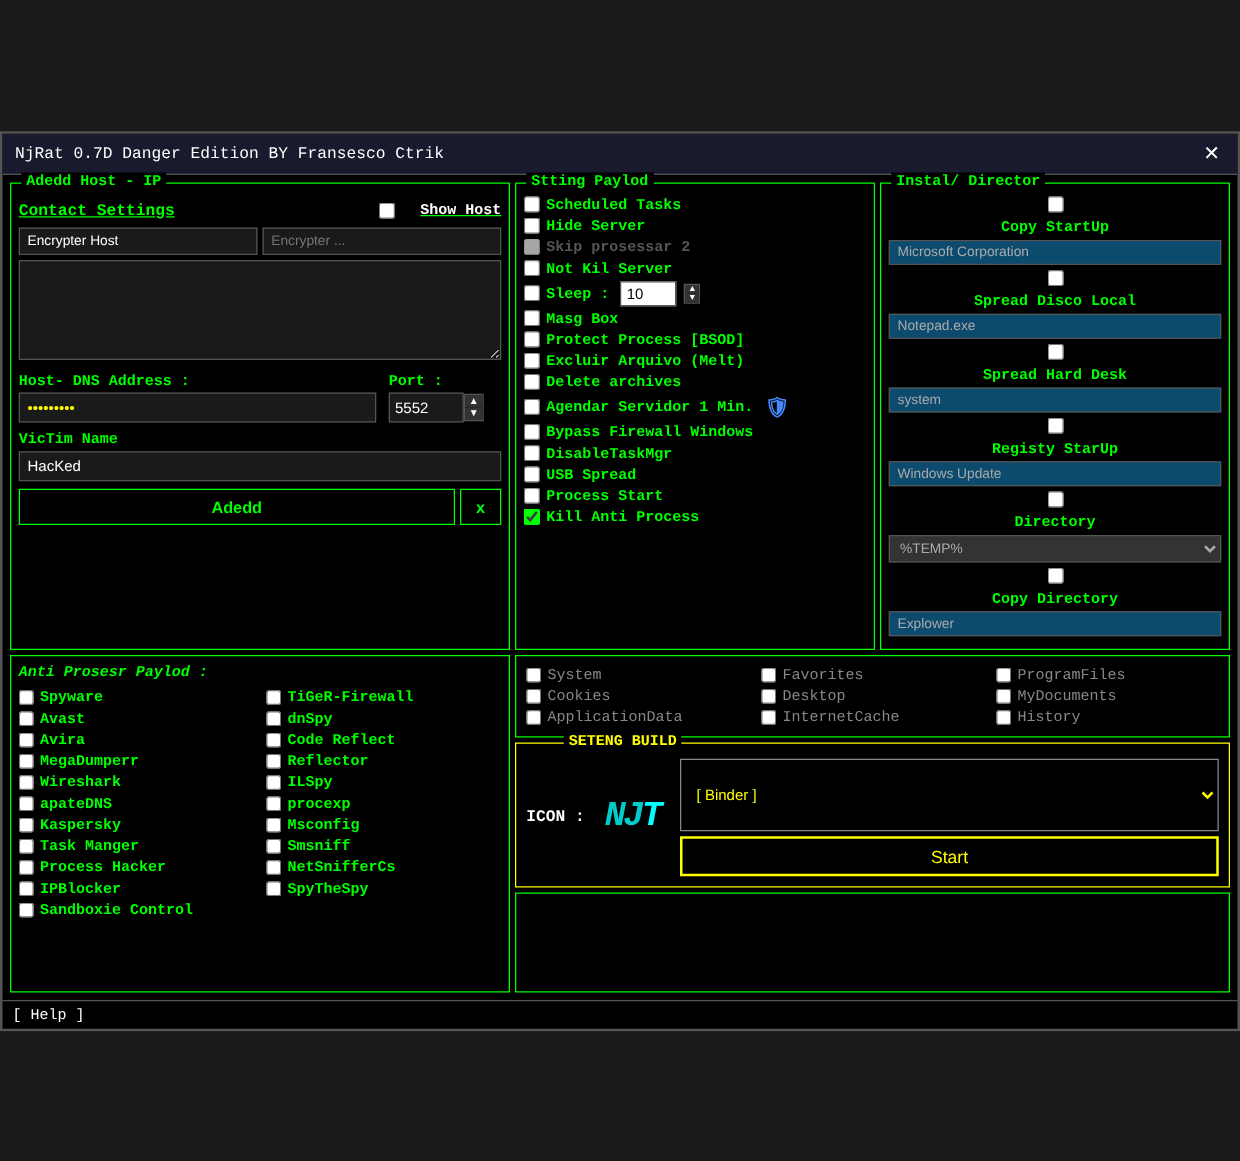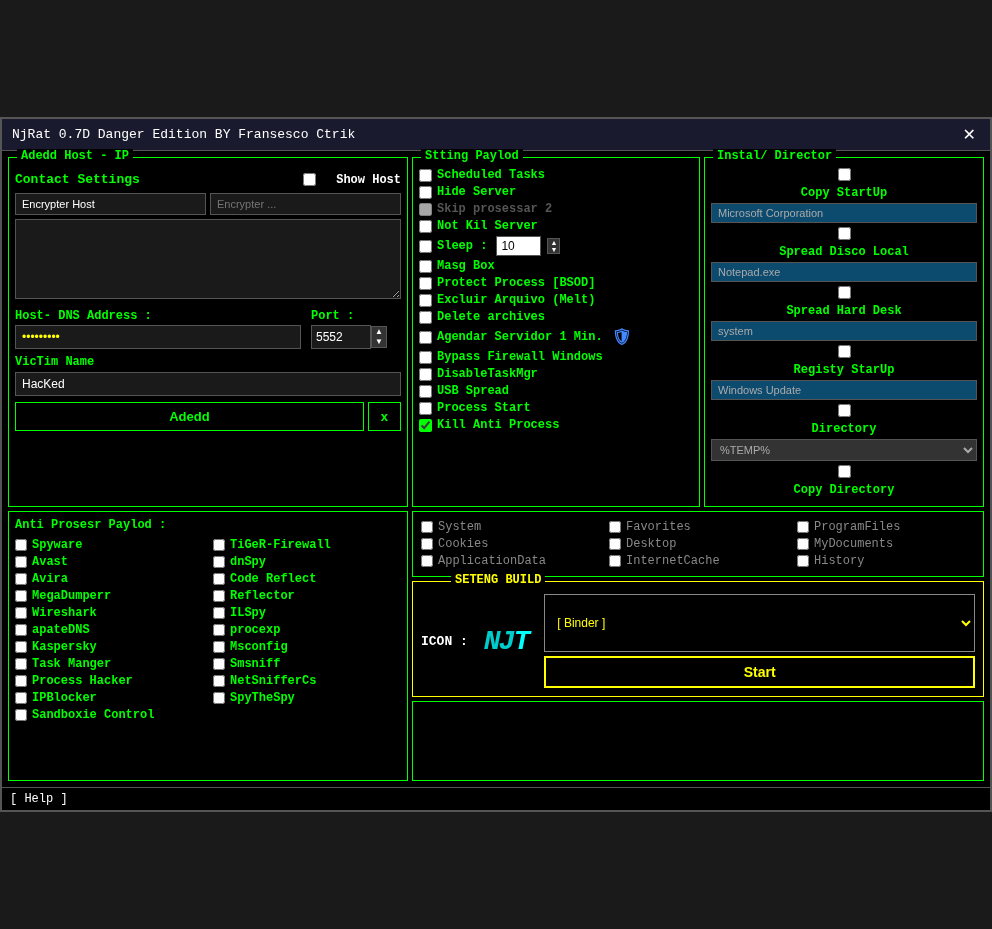--- a/index.html
+++ b/index.html
@@ -69,20 +69,21 @@
     }
     .contact-settings {
       color: #00ff00;
       font-weight: bold;
       font-size: 13px;
       display: flex;
       justify-content: space-between;
       align-items: center;
       margin-top: 8px;
       margin-bottom: 6px;
+      text-decoration: underline;
     }
     .show-host-label {
       display: flex;
       align-items: center;
       gap: 20px;
       color: #fff;
       font-size: 12px;
     }
     .encrypter-row {
       display: flex;
@@ -264,20 +265,21 @@
     .anti-panel {
       border: 1px solid #00ff00;
       padding: 6px;
       position: relative;
     }
     .anti-title {
       color: #00ff00;
       font-weight: bold;
       margin-bottom: 6px;
       font-size: 12px;
+      font-style: italic;
     }
     .anti-grid {
       display: grid;
       grid-template-columns: 1fr 1fr;
       gap: 1px 10px;
     }
     .anti-item {
       display: flex;
       align-items: center;
       gap: 5px;
@@ -364,21 +366,21 @@
       border: 1px solid #888;
       color: #ffff00;
       padding: 20px 8px;
       font-size: 12px;
       width: 100%;
     }
     .start-btn {
       background: #000;
       border: 2px solid #ffff00;
       color: #ffff00;
-      font-weight: bold;
+      font-weight: normal;
       font-size: 14px;
       padding: 6px;
       cursor: pointer;
       width: 100%;
     }
     .output-area {
       border: 1px solid #00ff00;
       background: #000;
       height: 80px;
     }
@@ -542,20 +544,21 @@
         <span>Directory</span>
       </div>
       <select class="gray-dropdown">
         <option>%TEMP%</option>
       </select>
 
       <div class="install-checkbox-row">
         <input type="checkbox" style="">
         <span>Copy Directory</span>
       </div>
+      <input class="gray-input" type="text" value="Explower" style="">
     </div>
 
     <div class="bottom-content">
 
       <div class="anti-panel">
         <div class="anti-title">Anti Prosesr Paylod :</div>
         <div class="anti-grid" id="anti-grid">
             <div class="anti-item">
               <input type="checkbox" style="accent-color: rgb(0, 255, 0); width: 12px; height: 12px;">
               <span>Spyware</span>

